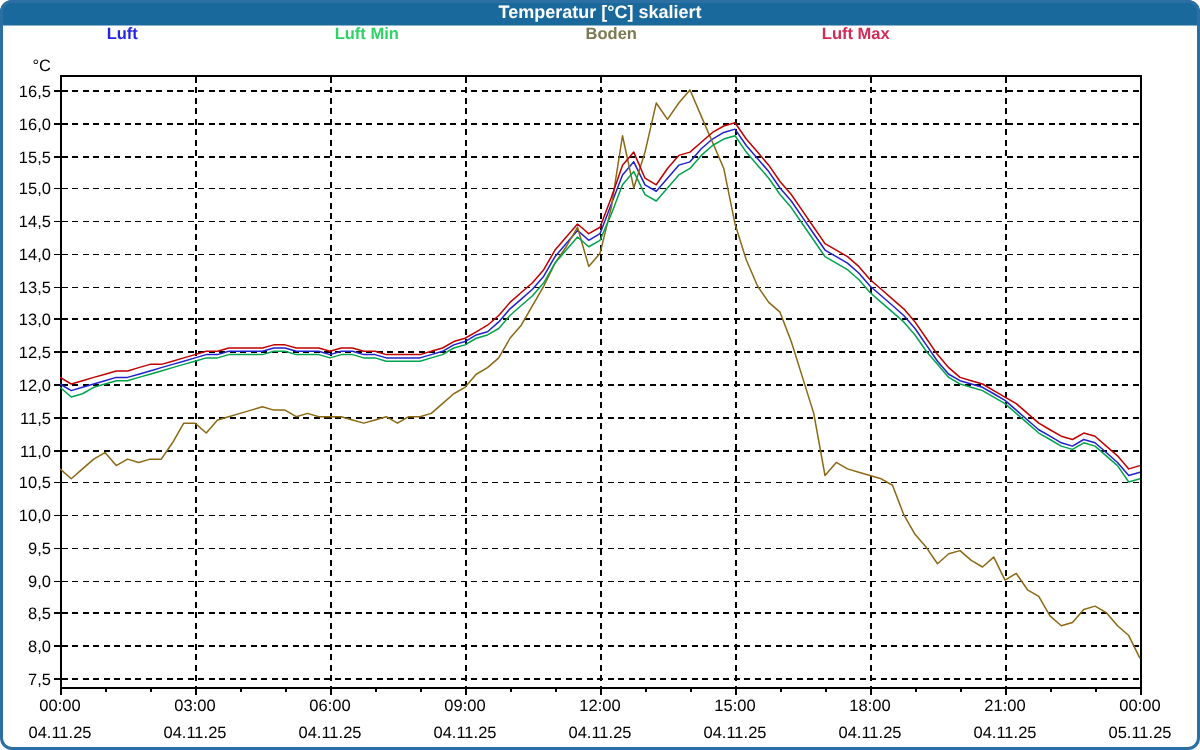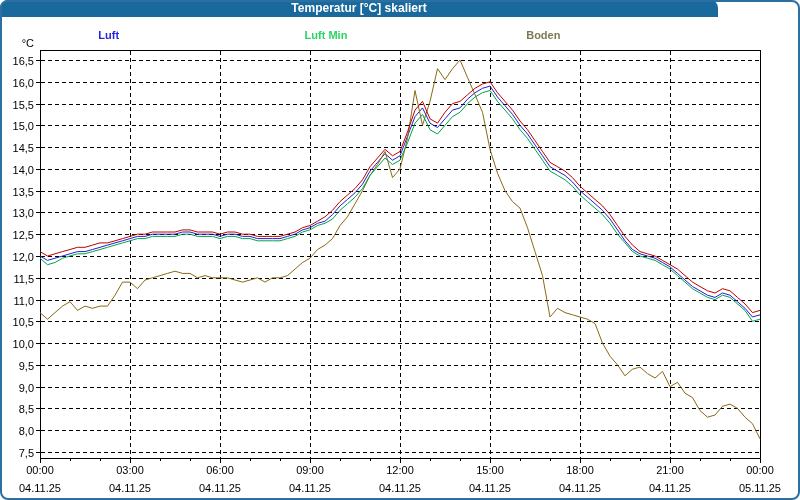--- a/index.html
+++ b/index.html
@@ -1,43 +1,44 @@
 <!DOCTYPE html>
 <html><head>
 <meta charset="utf-8">
 <style>
   html,body{margin:0;padding:0;background:#fff;}
   body{width:800px;height:500px;overflow:hidden;position:relative;
        font-family:"Liberation Sans",sans-serif;}
   .window{position:absolute;left:0;top:0;width:800px;height:500px;background:#fff;}
   .window-border{position:absolute;left:0;top:0;width:796px;height:496px;
        border:2px solid #2B6FA3;border-radius:8px;pointer-events:none;z-index:30;}
-  .titlebar{position:absolute;left:0;top:0;width:718px;height:17px;background:#19699C;
+  .titlebar{position:absolute;left:0;top:0;width:800px;height:17px;background:#19699C;
        border-radius:8px 8px 0 0;z-index:5;}
   .titlebar span{display:block;text-align:center;line-height:17px;color:#fff;
        font-size:12px;font-weight:bold;}
   .legend{position:absolute;left:0;top:17px;width:652px;height:24px;display:flex;
-       align-items:flex-end;z-index:5;background:transparent;}
+       align-items:flex-start;z-index:5;background:transparent;}
   .legend .item{flex:1;text-align:center;font-size:11px;font-weight:bold;}
   .chart-layer{position:absolute;left:0;top:0;width:800px;height:500px;z-index:1;}
   svg text{font-family:"Liberation Sans",sans-serif;font-size:11px;fill:#000;}
 </style>
 </head>
 <body>
 
 <div class="window">
 
   <div class="titlebar">
     <span>Temperatur [°C] skaliert</span>
   </div>
 
   <div class="legend">
     <span class="item" style="color: rgb(37, 37, 224);">Luft</span>
     <span class="item" style="color: rgb(43, 212, 101);">Luft Min</span>
     <span class="item" style="color: rgb(124, 122, 82);">Boden</span>
+    <span class="item" style="color: rgb(210, 43, 85);">Luft Max</span>
   </div>
 
   <div class="chart-layer">
     <svg id="chart-svg" width="800" height="500" viewBox="0 0 800 500">
         <rect x="40.5" y="50.5" width="720" height="408" fill="#FFFFFF" stroke="#000000" stroke-width="1" shape-rendering="crispEdges"></rect>
         <line x1="41" y1="60.5" x2="760" y2="60.5" stroke="#000000" stroke-width="1" stroke-dasharray="4 3" shape-rendering="crispEdges"></line>
         <line x1="36" y1="60.5" x2="40" y2="60.5" stroke="#000" stroke-width="1" shape-rendering="crispEdges"></line>
         <text x="34" y="64.5" text-anchor="end">16,5</text>
         <line x1="41" y1="82.5" x2="760" y2="82.5" stroke="#000000" stroke-width="1" stroke-dasharray="4 3" shape-rendering="crispEdges"></line>
         <line x1="36" y1="82.5" x2="40" y2="82.5" stroke="#000" stroke-width="1" shape-rendering="crispEdges"></line>

